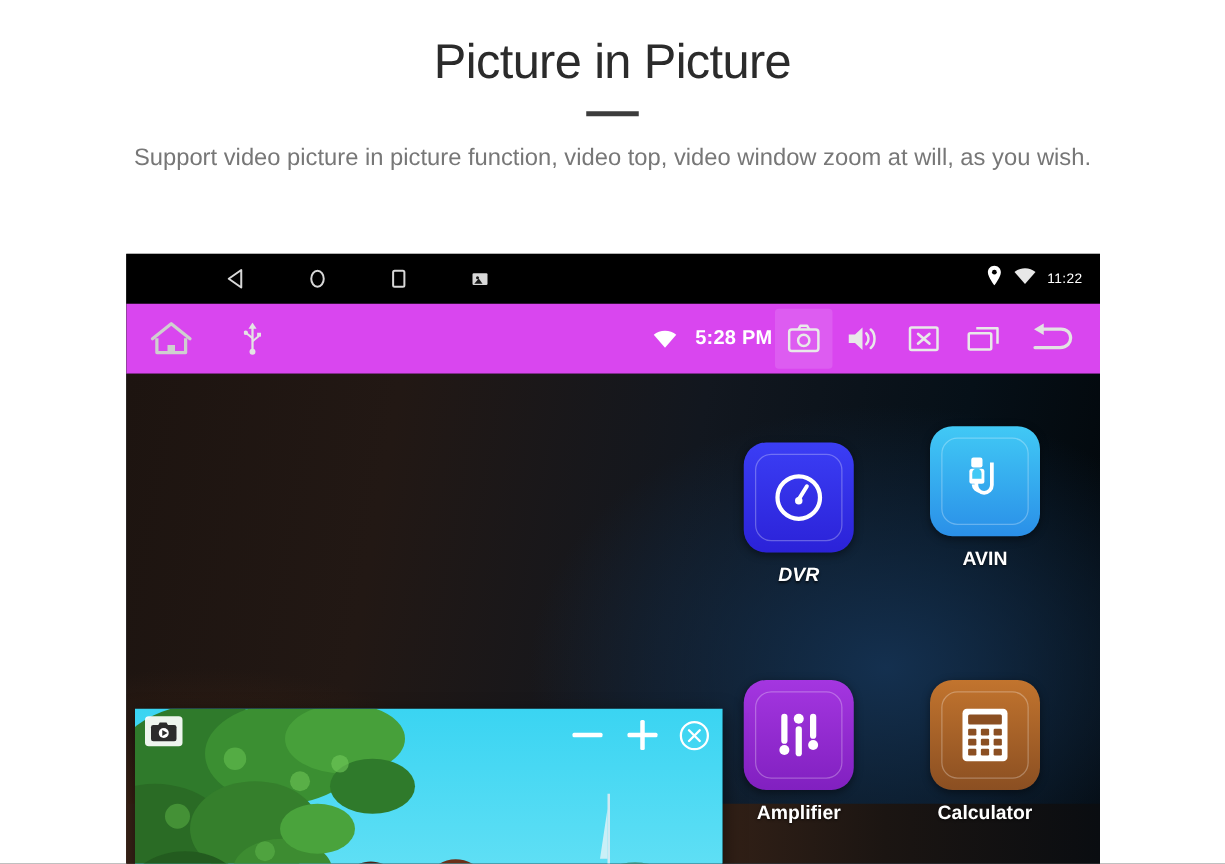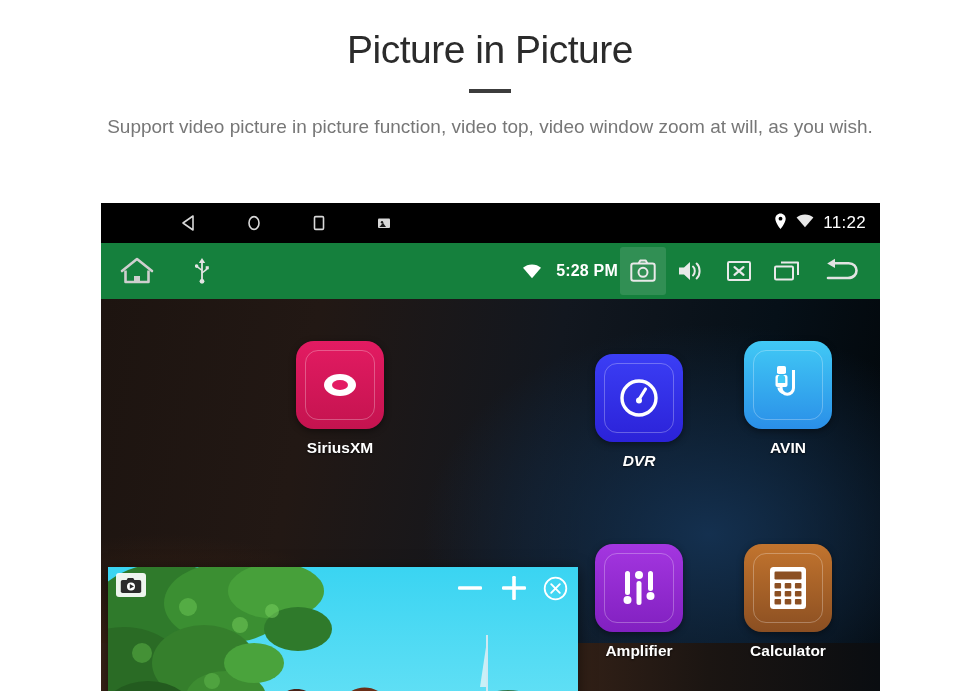--- a/index.html
+++ b/index.html
@@ -55,27 +55,27 @@
     width:779px;height:40px;
     background:#000000;
     display:flex;align-items:center;
   }
   .sb-left{display:flex;align-items:center;gap:0px;padding-left:55px;}
   .sb-btn{width:65px;height:40px;display:flex;align-items:center;justify-content:center;}
   .sb-right{
     position:absolute;right:14px;top:0;height:40px;
     display:flex;align-items:center;gap:9px;
   }
-  .sb-time{color:#ffffff;font-size:17px;font-weight:500;letter-spacing:0.3px;}
+  .sb-time{color:#ffffff;font-size:11px;font-weight:500;letter-spacing:0.3px;}
 
   
   .toolbar{
     position:absolute;left:0;top:40px;
     width:779px;height:56px;
-    background:#15803d;
+    background:#d946ef;
     display:flex;align-items:center;
   }
   .tb-left{display:flex;align-items:center;}
   .tb-home{width:72px;height:56px;display:flex;align-items:center;justify-content:center;}
   .tb-usb{width:58px;height:56px;display:flex;align-items:center;justify-content:center;}
   .tb-right{
     position:absolute;right:6px;top:0;height:56px;
     display:flex;align-items:center;
   }
   .tb-wifi{display:flex;align-items:center;margin-right:6px;}
@@ -287,29 +287,20 @@
     </div>
   </div>
 
   <div class="desktop">
 
     <div class="label-strip"></div>
 
     <div class="app-grid">
 
 
-      <div class="app" style="left:184px;top:42px;">
-        <div class="app-tile t-sirius">
-          <svg width="40" height="36" viewBox="0 0 40 36">
-              <ellipse cx="20" cy="18" rx="16" ry="11" fill="#ffffff"></ellipse>
-              <ellipse cx="20" cy="18" rx="8" ry="5" fill="#e31b62"></ellipse>
-            </svg>
-        </div>
-        <div class="app-label">SiriusXM</div>
-      </div>
 
 
       <div class="app" style="left:483px;top:55px;font-style:italic;">
         <div class="app-tile t-dvr">
           <svg width="46" height="46" viewBox="0 0 46 46">
             <circle cx="23" cy="23" r="17" fill="none" stroke="#ffffff" stroke-width="3.4"></circle>
             <path d="M23 24.5 L29.5 14" stroke="#ffffff" stroke-width="3.2" stroke-linecap="round"></path>
             <circle cx="23" cy="25.6" r="3" fill="#ffffff"></circle>
           </svg>
         </div>

